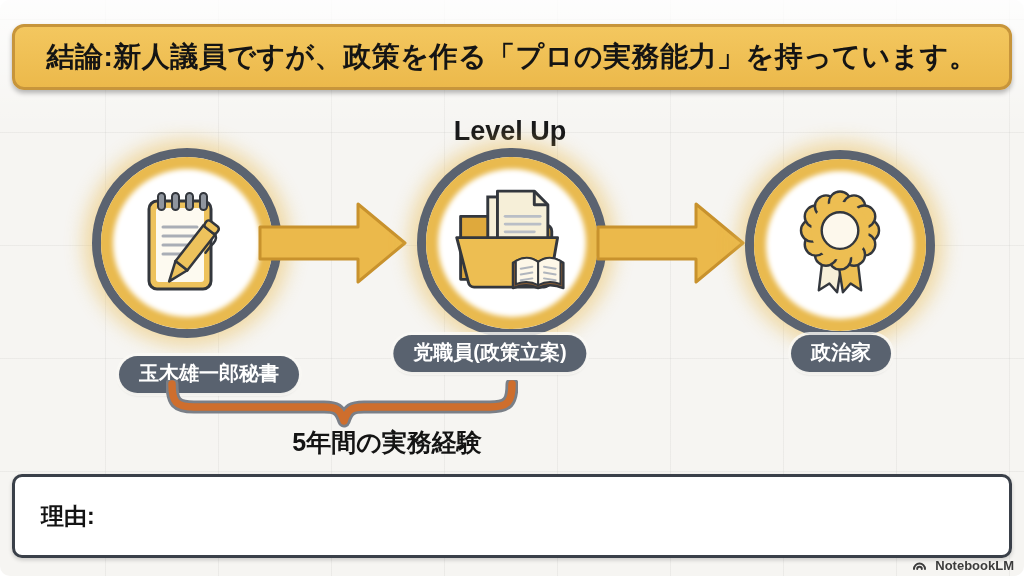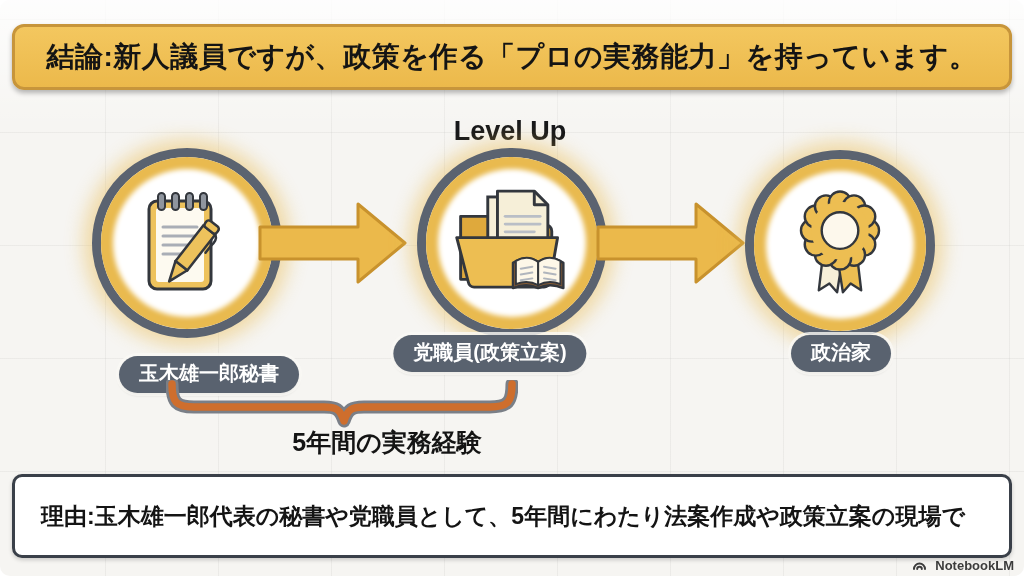--- a/index.html
+++ b/index.html
@@ -175,21 +175,21 @@
   <svg class="brace" viewBox="0 0 352 48">
     <path d="M6,4 C6,22 10,27 28,27 L158,27 C170,27 174,29 178,41 C182,29 186,27 198,27 L324,27 C342,27 346,22 346,4" fill="none" stroke="#7A7F87" stroke-width="13" stroke-linecap="round" stroke-linejoin="round"></path>
     <path d="M6,4 C6,22 10,27 28,27 L158,27 C170,27 174,29 178,41 C182,29 186,27 198,27 L324,27 C342,27 346,22 346,4" fill="none" stroke="#CE6E2D" stroke-width="7.5" stroke-linecap="round" stroke-linejoin="round"></path>
   </svg>
   <div class="brace-caption">5年間の実務経験</div>
 
   <div class="reason-box">
     <div class="reason-text">
       <span class="reason-prefix">理由:</span>
       <span class="reason-lines">
-        <span>玉木雄一郎代表の秘書や党職員として、5年間にわたり法案作成や政策立案の現場で</span><br>
+        <br>
       </span>
     </div>
   </div>
 
   <div class="watermark">
     <svg width="15" height="15" viewBox="0 0 15 15">
       <path d="M2,11 a5.5,5.5 0 0 1 11,0" fill="none" stroke="#3c3c3c" stroke-width="2" stroke-linecap="round"></path>
       <path d="M5.2,11 a2.3,2.3 0 0 1 4.6,0" fill="none" stroke="#3c3c3c" stroke-width="2" stroke-linecap="round"></path>
     </svg>
     <span>NotebookLM</span>

